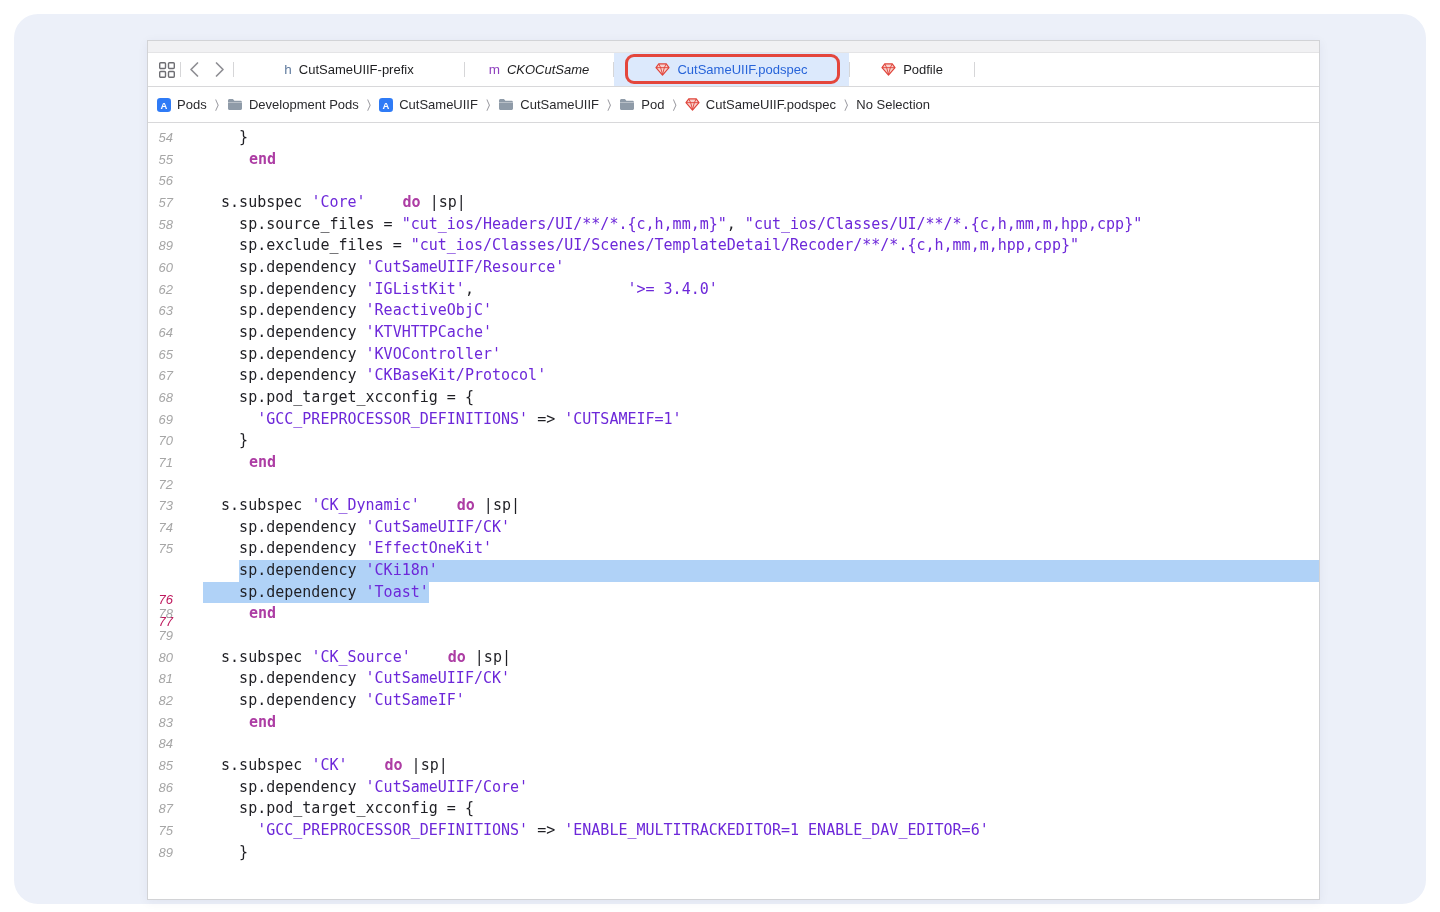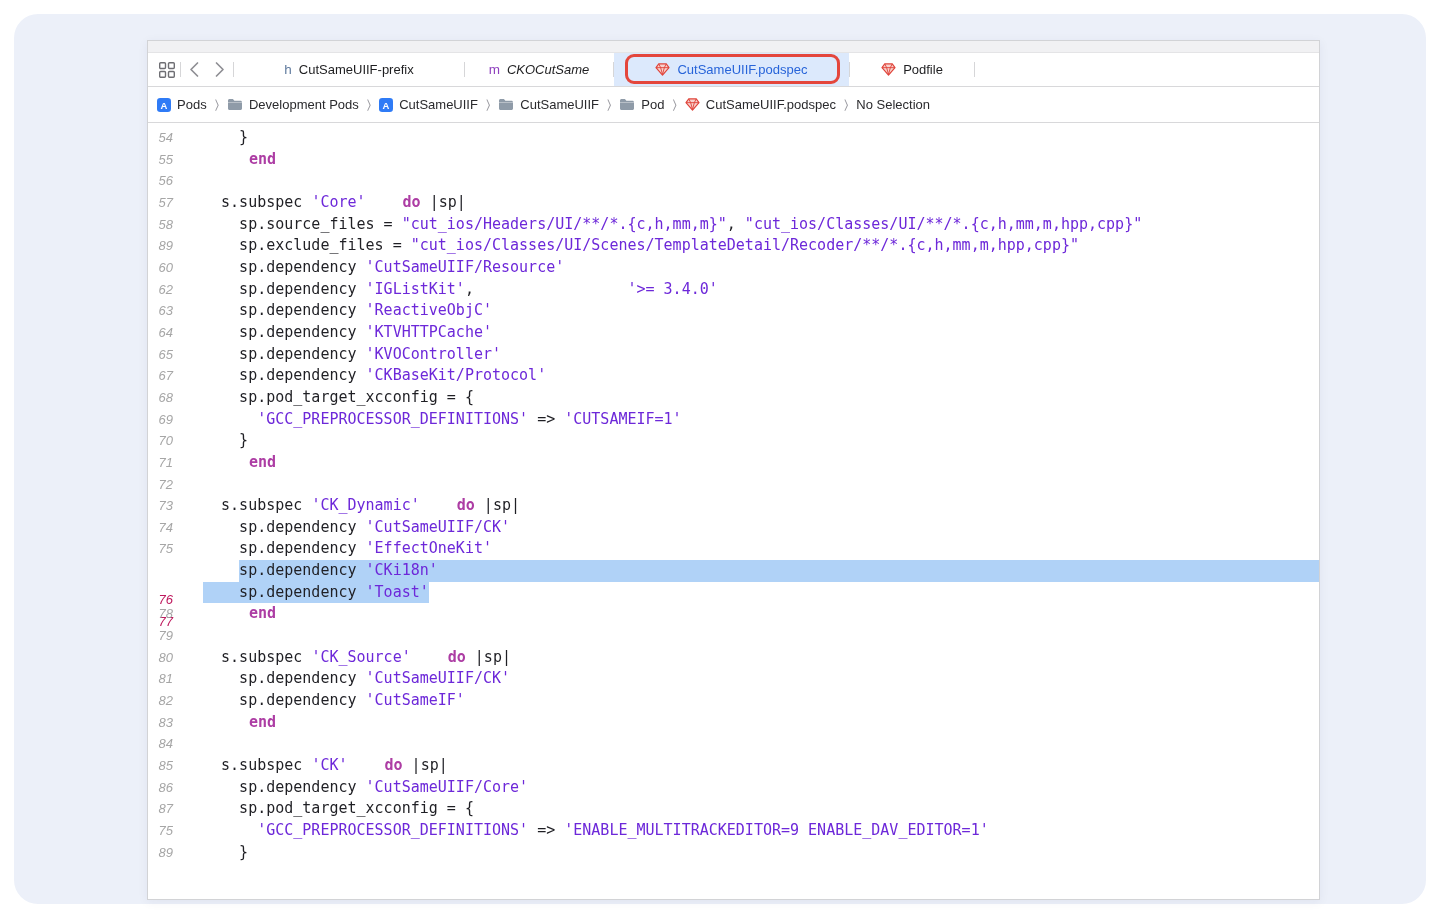--- a/index.html
+++ b/index.html
@@ -316,21 +316,21 @@
             <div class="line">
               <span class="ln">86</span>
               <div class="code"><span class="txt"><span class="seg-p">    sp.dependency </span><span class="seg-s">'CutSameUIIF/Core'</span></span></div>
             </div>
             <div class="line">
               <span class="ln">87</span>
               <div class="code"><span class="txt"><span class="seg-p">    sp.pod_target_xcconfig = {</span></span></div>
             </div>
             <div class="line">
               <span class="ln">75</span>
-              <div class="code"><span class="txt"><span class="seg-p">      </span><span class="seg-s">'GCC_PREPROCESSOR_DEFINITIONS'</span><span class="seg-p"> =&gt; </span><span class="seg-s">'ENABLE_MULTITRACKEDITOR=9 ENABLE_DAV_EDITOR=1'</span></span></div>
+              <div class="code"><span class="txt"><span class="seg-p">      </span><span class="seg-s">'GCC_PREPROCESSOR_DEFINITIONS'</span><span class="seg-p"> =&gt; </span><span class="seg-s">'ENABLE_MULTITRACKEDITOR=1 ENABLE_DAV_EDITOR=6'</span></span></div>
             </div>
             <div class="line">
               <span class="ln">89</span>
               <div class="code"><span class="txt"><span class="seg-p">    }</span></span></div>
             </div>
           </div>
       </div>
 
     </div>
   </div>

